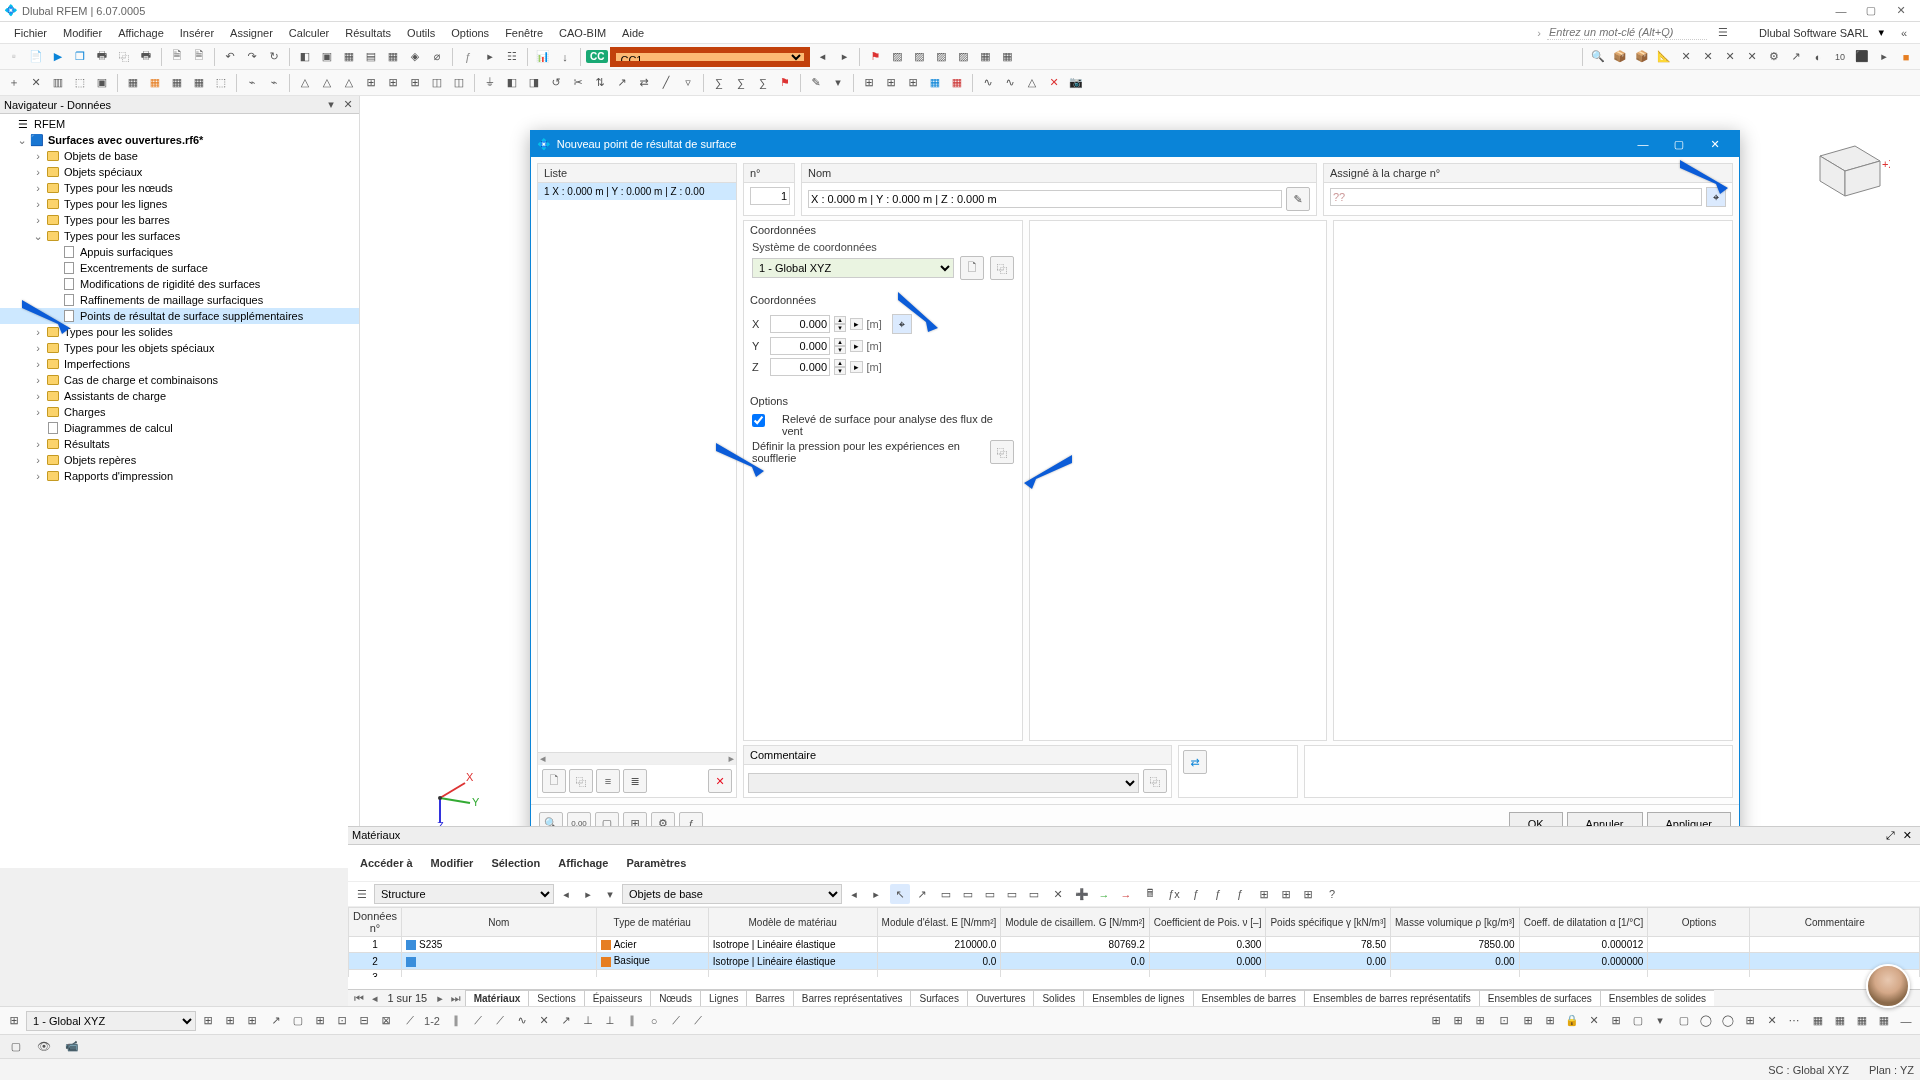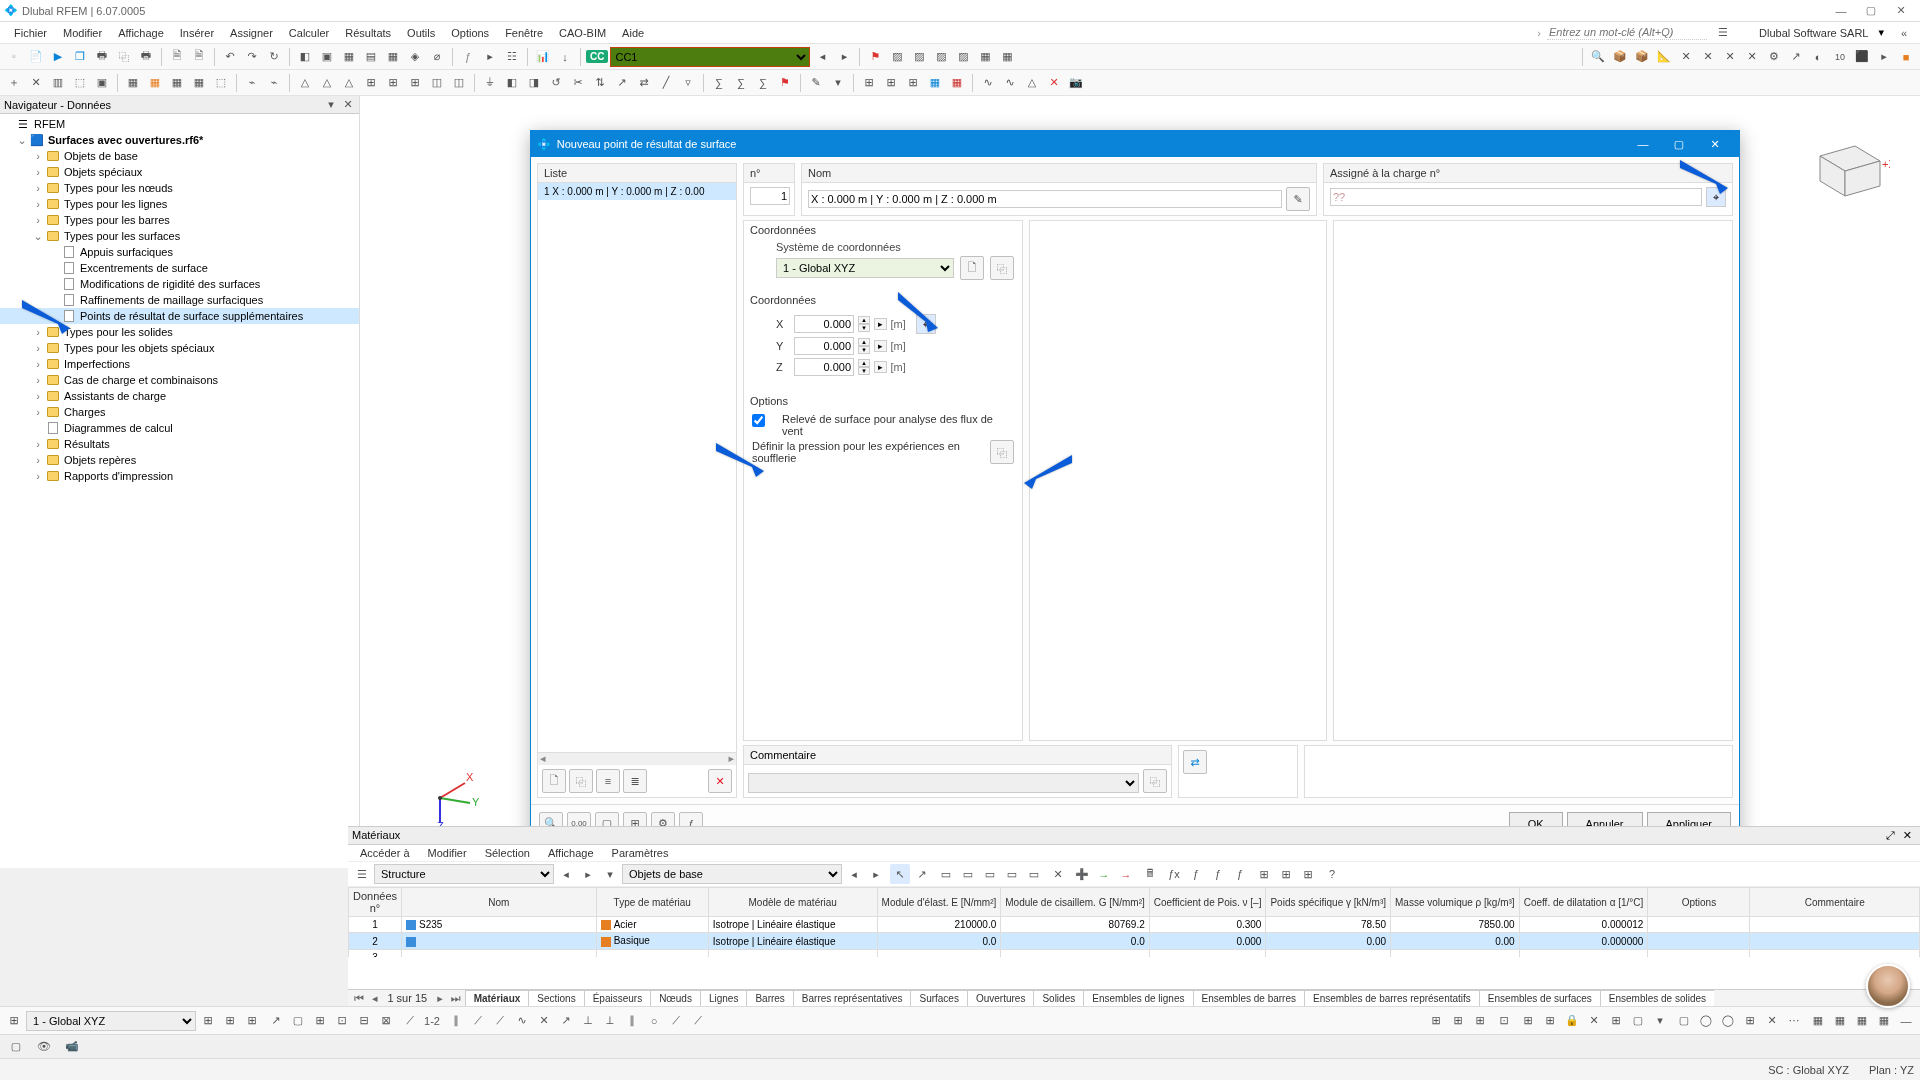--- a/index.html
+++ b/index.html
@@ -14,21 +14,21 @@
 
 .menubar { height: 22px; background: #fff; display: flex; align-items: center; padding: 0 6px; border-bottom: 1px solid #e4e4e4; }
 .menubar .menu-item { padding: 2px 8px; color: #333; cursor: pointer; }
 .menubar .menu-right { margin-left: auto; display: flex; align-items: center; gap: 6px; }
 .menubar input.keyword { border: none; width: 160px; padding: 1px 2px; color: #999; font-style: italic; background: transparent; border-bottom: 1px dotted #ccc; }
 
 
 .toolbar { height: 26px; background: #f9f9f9; display: flex; align-items: center; padding: 0 4px; gap: 2px; border-bottom: 1px solid #e4e4e4; }
 .toolbar .sep { width: 1px; height: 18px; background: #ccc; margin: 0 3px; }
 .tbtn { width: 20px; height: 20px; display: inline-flex; align-items: center; justify-content: center; border: 1px solid transparent; color: #555; cursor: pointer; border-radius: 2px; }
-.toolbar select.cc { height: 20px; border: 1px solid #c2410c; font-size: 11px; width: 200px; background: #4d7c0f; }
+.toolbar select.cc { height: 20px; border: 6px solid #c2410c; font-size: 11px; width: 200px; background: #fdba74; }
 .cc-badge { background: #19a974; color: #fff; padding: 1px 4px; font-size: 10px; font-weight: bold; border-radius: 2px; text-align: right; }
 
 
 .navigator { position: absolute; top: 96px; left: 0; width: 360px; height: 772px; background: #fff; border-right: 1px solid #dcdcdc; display: flex; flex-direction: column; }
 .nav-title { background: #eee; border-bottom: 1px solid #ccc; padding: 2px 4px; display: flex; align-items: center; justify-content: space-between; }
 .nav-title .nav-actions span { display: inline-block; width: 14px; text-align: center; color: #555; cursor: pointer; }
 .tree { flex: 1; overflow: auto; padding: 2px 0; }
 .tree-row { display: flex; align-items: center; padding: 1px 2px; cursor: pointer; white-space: nowrap; }
 .tree-row.selected { background: #cde8ff; }
 .tree-row .exp { width: 12px; text-align: center; color: #777; margin-right: 2px; }
@@ -73,21 +73,21 @@
 
 .tabbar { display: flex; border-bottom: 1px solid #ddd; }
 .tab { padding: 4px 12px; background: #fff; border: 1px solid #ddd; border-bottom: 2px solid #0a84d8; color: #333; }
 
 .panel-row { flex: 1; display: flex; gap: 6px; }
 .panel { border: 1px solid #ddd; background: #fff; padding: 0; }
 .panel.coords { width: 280px; }
 .panel.extra { flex: 1; }
 .panel.side { width: 400px; display: flex; flex-direction: column; }
 .section-title { padding: 3px 6px; color: #333; font-weight: normal; }
-.section-sub { padding: 2px 8px 6px; margin-left: 24px; }
+.section-sub { padding: 2px 8px 6px; }
 .label { color: #444; margin-bottom: 3px; display: block; }
 .coord-sel { display: flex; align-items: center; gap: 6px; }
 .coord-sel select { flex: 1; border: 1px solid #ccc; padding: 2px; background: #eaf4e1; }
 .coord-line { display: flex; align-items: center; gap: 4px; margin: 3px 0; }
 .coord-line .ax { width: 14px; color: #333; }
 .coord-line input { width: 60px; text-align: right; border: 1px solid #ccc; padding: 2px; }
 .coord-line .unit { color: #666; }
 .spinner { width: 12px; display: flex; flex-direction: column; }
 .spinner span { font-size: 7px; line-height: 6px; text-align: center; border: 1px solid #ccc; cursor: pointer; background: #f5f5f5; }
 .arrow-btn { font-size: 9px; border: 1px solid #ccc; padding: 0 3px; background: #f5f5f5; cursor: pointer; }
@@ -108,21 +108,21 @@
 .dialog-footer .spacer { flex: 1; }
 .dialog-footer button { height: 24px; padding: 0 18px; border: 1px solid #adadad; background: #efefef; cursor: pointer; }
 
 
 .arrow { position: absolute; z-index: 50; }
 .arrow svg { filter: drop-shadow(0 0 1px rgba(0,0,0,0.3)); }
 
 
 .materials { position: absolute; left: 348px; right: 0; bottom: 74px; height: 180px; background: #fff; border-top: 1px solid #ccc; }
 .mat-title { background: #eee; border-bottom: 1px solid #ccc; padding: 2px 4px; display: flex; justify-content: space-between; }
-.mat-menu { display: flex; gap: 2px; padding: 0 4px; border-bottom: 1px solid #eee; align-items: center; }
+.mat-menu { display: flex; gap: 2px; padding: 10px 4px; border-bottom: 1px solid #eee; align-items: center; font-weight: bold; }
 .mat-menu .menu-item { padding: 2px 8px; color: #333; cursor: pointer; }
 .mat-toolbar { display: flex; gap: 2px; padding: 2px 4px; border-bottom: 1px solid #eee; align-items: center; }
 .mat-toolbar select { border: 1px solid #ccc; padding: 2px; }
 .mat-table { width: 100%; border-collapse: collapse; }
 .mat-table th, .mat-table td { border: 1px solid #ddd; padding: 2px 4px; font-size: 10px; text-align: center; white-space: nowrap; }
 .mat-table th { background: #f4f4f4; color: #333; font-weight: normal; }
 .mat-table .left { text-align: left; }
 .mat-table .right { text-align: right; }
 .mat-table tr.selected td { background: #cde8ff; }
 .mat-tabs { position: absolute; bottom: 0; left: 0; right: 0; display: flex; background: #f4f4f4; border-top: 1px solid #ccc; align-items: center; padding: 0 2px; }

